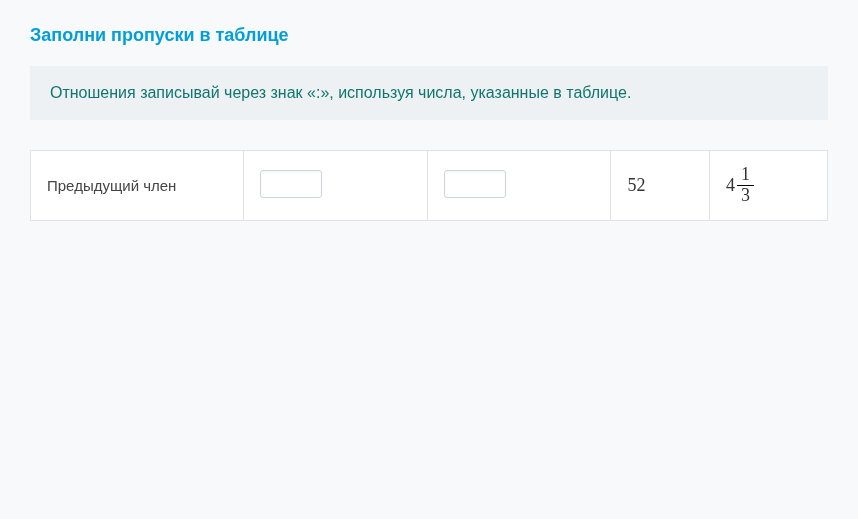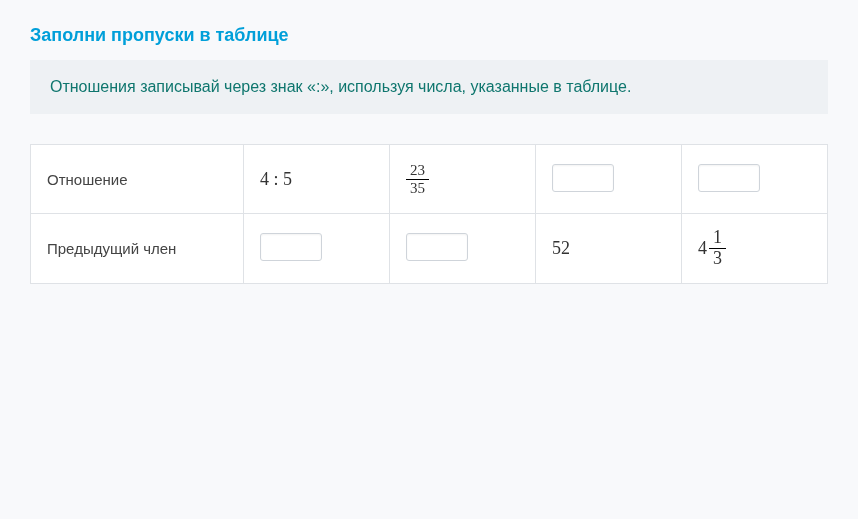--- a/index.html
+++ b/index.html
@@ -8,21 +8,21 @@
     font-family: Arial, Helvetica, sans-serif;
     background: #f8f9fb;
     color: #333;
     width: 858px;
     box-sizing: border-box;
   }
   .title {
     color: #009fd9;
     font-weight: bold;
     font-size: 18px;
-    margin-bottom: 14px;
+    margin-bottom: 20px;
   }
   .hint {
     background: #eef1f4;
     padding: 18px 20px;
     font-size: 16px;
     color: #0f766e;
     margin-bottom: 30px;
   }
   table {
     border-collapse: collapse;
@@ -79,32 +79,20 @@
 </style>
 </head>
 <body>
 
 <div class="title">Заполни пропуски в таблице</div>
 
 <div class="hint">Отношения записывай через знак «:», используя числа, указанные в таблице.</div>
 
 <table>
   <tbody>
-      <tr>
-    <td class="label">Отношение</td>
-    <td><span class="math">4 : 5</span></td>
-    <td>
-      <span class="frac">
-        <span class="num">23</span>
-        <span class="den">35</span>
-      </span>
-    </td>
-    <td><span class="input-box"></span></td>
-    <td><span class="input-box"></span></td>
-  </tr>
   <tr>
     <td class="label">Предыдущий член</td>
     <td><span class="input-box"></span></td>
     <td><span class="input-box"></span></td>
     <td><span class="math">52</span></td>
     <td>
       <span class="mixed">
         <span>4</span>
         <span class="frac">
           <span class="num">1</span>

